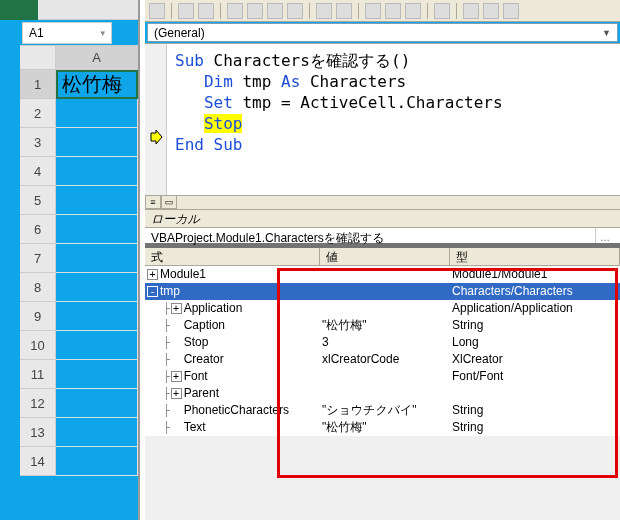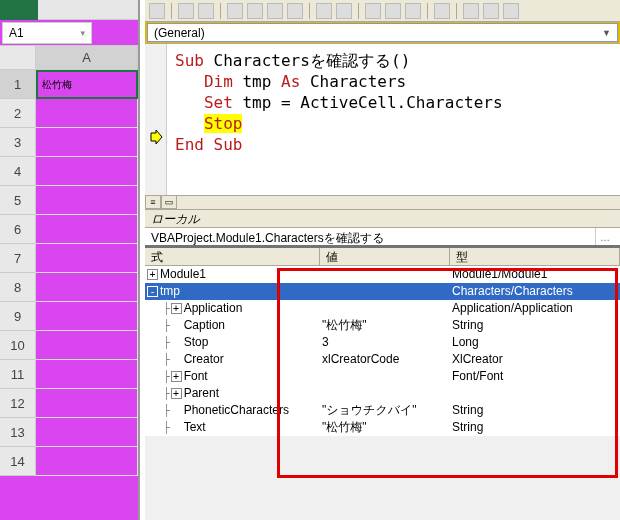--- a/index.html
+++ b/index.html
@@ -1,59 +1,59 @@
 <!DOCTYPE html>
 <html><head>
 <meta charset="utf-8">
 <style>
   * { box-sizing: border-box; margin: 0; padding: 0; }
   body { font-family: "Meiryo", "MS PGothic", sans-serif; font-size: 12px; background: #fff; width: 620px; height: 520px; overflow: hidden; position: relative; }
   
   
-  .excel-area { position: absolute; left: 0; top: 0; width: 140px; height: 520px; border-right: 2px solid #999; background: #d946ef; }
+  .excel-area { position: absolute; left: 0; top: 0; width: 140px; height: 520px; border-right: 2px solid #999; background: #0ea5e9; padding-left: 20px; }
   .excel-topbar { height: 20px; background: #e6e6e6; border-bottom: 1px solid #ccc; }
   .excel-topbar-green { position: absolute; left: 0; top: 0; width: 38px; height: 20px; background: #217346; }
   .namebox-row { height: 26px; display: flex; align-items: center; border-bottom: 1px solid #ccc; padding: 2px; }
   .namebox { width: 90px; height: 22px; border: 1px solid #ccc; display: flex; align-items: center; padding: 0 6px; font-size: 12px; background: #fff; }
   .namebox-dd { margin-left: auto; color: #888; font-size: 9px; }
   .sheet { }
   .col-hdr-row { display: flex; height: 24px; }
   .corner { width: 36px; background: #e8e8e8; border-right: 1px solid #ccc; border-bottom: 1px solid #ccc; }
   .col-hdr { flex: 1; background: #e8e8e8; border-right: 1px solid #ccc; border-bottom: 1px solid #ccc; text-align: center; line-height: 24px; color: #444; font-size: 13px; }
   .row { display: flex; height: 29px; }
   .row-hdr { width: 36px; background: #e8e8e8; border-right: 1px solid #ccc; border-bottom: 1px solid #ccc; text-align: center; line-height: 29px; color: #444; font-size: 13px; }
-  .cell { flex: 1; border-right: 1px solid #e0e0e0; border-bottom: 1px solid #e0e0e0; padding: 0 4px; line-height: 29px; font-size: 10px; }
+  .cell { flex: 1; border-right: 1px solid #e0e0e0; border-bottom: 1px solid #e0e0e0; padding: 0 4px; line-height: 29px; font-size: 20px; }
   .cell-active { border: 2px solid #217346; line-height: 25px; }
   .row-hdr-active { background: #d2d2d2; }
   .col-hdr-active { background: #d2d2d2; }
   
   
   .vbe-area { position: absolute; left: 145px; top: 0; right: 0; height: 520px; background: #f0f0f0; }
   .vbe-toolbar { height: 22px; background: #ece9d8; border-bottom: 1px solid #aca899; display: flex; align-items: center; gap: 4px; padding: 0 4px; }
   .tb-ico { width: 16px; height: 16px; display: inline-block; background: #ddd; border: 1px solid #bbb; }
   .tb-sep { width: 1px; height: 16px; background: #aca899; margin: 0 2px; }
   
-  .proc-dd-row { height: 22px; background: #eab308; border-bottom: 1px solid #aca899; display: flex; }
+  .proc-dd-row { height: 22px; background: #0ea5e9; border-bottom: 1px solid #aca899; display: flex; }
   .proc-dd { flex: 1; border: 1px solid #7f9db9; margin: 1px 2px; background: #fff; display: flex; align-items: center; padding: 0 6px; font-size: 12px; }
   .proc-dd-arrow { margin-left: auto; font-size: 9px; color: #555; }
   
   .code-pane { background: #fff; height: 166px; position: relative; border-bottom: 1px solid #aca899; }
   .code-margin { position: absolute; left: 0; top: 0; width: 22px; height: 152px; background: #f0f0f0; border-right: 1px solid #ccc; }
   .break-arrow { position: absolute; left: 4px; top: 86px; width: 14px; height: 14px; }
   .break-arrow svg { width: 14px; height: 14px; }
   .code-text { padding: 6px 0 0 30px; font-family: "Consolas","MS Gothic",monospace; font-size: 16px; line-height: 21px; white-space: pre; }
-  .kw { color: #b91c1c; }
+  .kw { color: #1d4ed8; }
   .ident { color: #000; }
   .hl { background: #ffff00; }
   .code-bottom-icons { position: absolute; left: 0; bottom: 0; height: 14px; display: flex; }
   .cbi { width: 16px; height: 14px; border: 1px solid #aca899; background: #ece9d8; font-size: 9px; text-align: center; line-height: 12px; }
   .cbi-track { flex: 1; height: 14px; background: #ece9d8; border-top: 1px solid #aca899; }
 
   .locals-title { height: 18px; background: #ece9d8; border-bottom: 1px solid #aca899; padding: 0 6px; line-height: 18px; font-size: 12px; font-style: italic; }
-  .locals-context { height: 20px; background: #fff; border-bottom: 3px solid #737373; padding: 0 6px; line-height: 20px; font-size: 12px; display: flex; }
+  .locals-context { height: 20px; background: #fff; border-bottom: 5px solid #737373; padding: 0 6px; line-height: 20px; font-size: 12px; display: flex; }
   .locals-context-dd { margin-left: auto; border-left: 1px solid #ccc; padding: 0 4px; color: #666; font-size: 10px;}
   
   .locals-grid { background: #fff; position: relative; }
   .locals-hdr { display: flex; height: 18px; background: #ece9d8; border-bottom: 1px solid #aca899; }
   .locals-hdr > div { border-right: 1px solid #aca899; padding: 0 6px; line-height: 18px; font-size: 12px; }
   .lc-expr { width: 175px; }
   .lc-val { width: 130px; }
   .lc-type { flex: 1; }
   .locals-row { display: flex; height: 17px; font-size: 12px; line-height: 17px; }
   .locals-row > div { padding: 0 2px; overflow: hidden; white-space: nowrap; }

